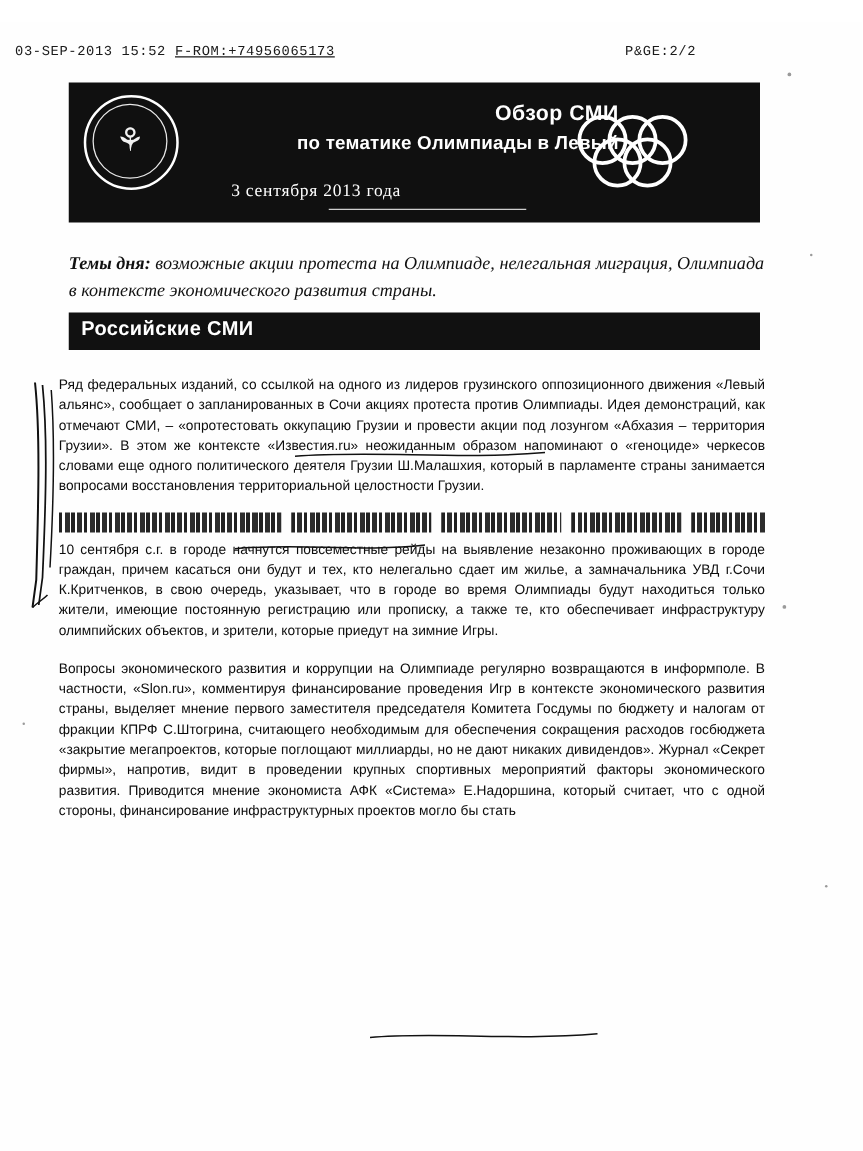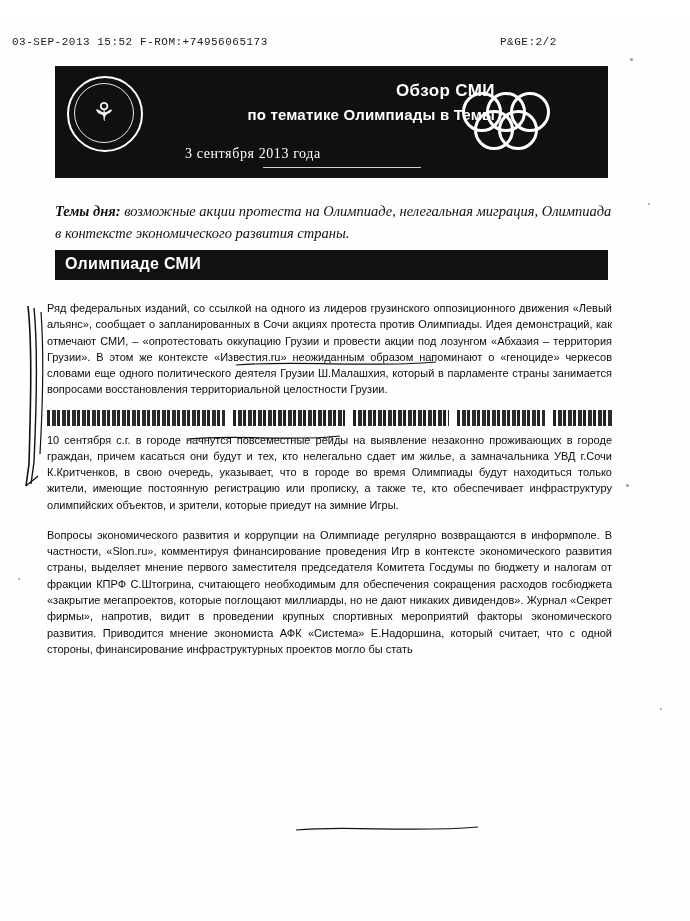--- a/index.html
+++ b/index.html
@@ -38,20 +38,21 @@
     position: absolute;
     left: 12px;
     top: 0;
     white-space: nowrap;
   }
   .fax-from {
     position: absolute;
     left: 140px;
     top: 0;
     white-space: nowrap;
+    text-decoration: underline;
   }
   .fax-page {
     position: absolute;
     left: 500px;
     top: 0;
     white-space: nowrap;
   }
   
   .banner {
     position: absolute;
@@ -268,40 +269,40 @@
   <div class="banner">
 
     <div class="emblem">
       <div class="ring-out"></div>
       <div class="ring-in"></div>
       <div class="glyph">⚘</div>
     </div>
 
     <div class="banner-title-wrap">
       <div class="banner-title">Обзор СМИ</div>
-      <div class="banner-sub">по тематике Олимпиады в Темы</div>
+      <div class="banner-sub">по тематике Олимпиады в Левый</div>
     </div>
     <div class="banner-date">3 сентября 2013 года</div>
     <div class="banner-date-underline"></div>
 
     <div class="rings">
       <div class="ring r1"></div>
       <div class="ring r2"></div>
       <div class="ring r3"></div>
       <div class="ring r4"></div>
       <div class="ring r5"></div>
     </div>
   </div>
 
   <div class="topics">
     <b>Темы дня:</b><span> возможные акции протеста на Олимпиаде, нелегальная миграция, Олимпиада в контексте экономического развития страны.</span>
   </div>
 
   <div class="section-bar">
-    <span>Олимпиаде СМИ</span>
+    <span>Российские СМИ</span>
   </div>
 
   <div class="margin-marks">
     <svg width="26" height="185" viewBox="0 0 26 185">
       <path d="M6 2 C10 40, 9 90, 7 160 L4 182" stroke="#111" stroke-width="1.6" fill="none"></path>
       <path d="M12 4 C16 44, 15 92, 12 158 L9 180" stroke="#111" stroke-width="1.4" fill="none"></path>
       <path d="M19 8 C22 48, 21 96, 18 150" stroke="#111" stroke-width="1.2" fill="none"></path>
       <path d="M4 182 C8 178, 12 176, 16 172" stroke="#111" stroke-width="1.2" fill="none"></path>
     </svg>
   </div>

